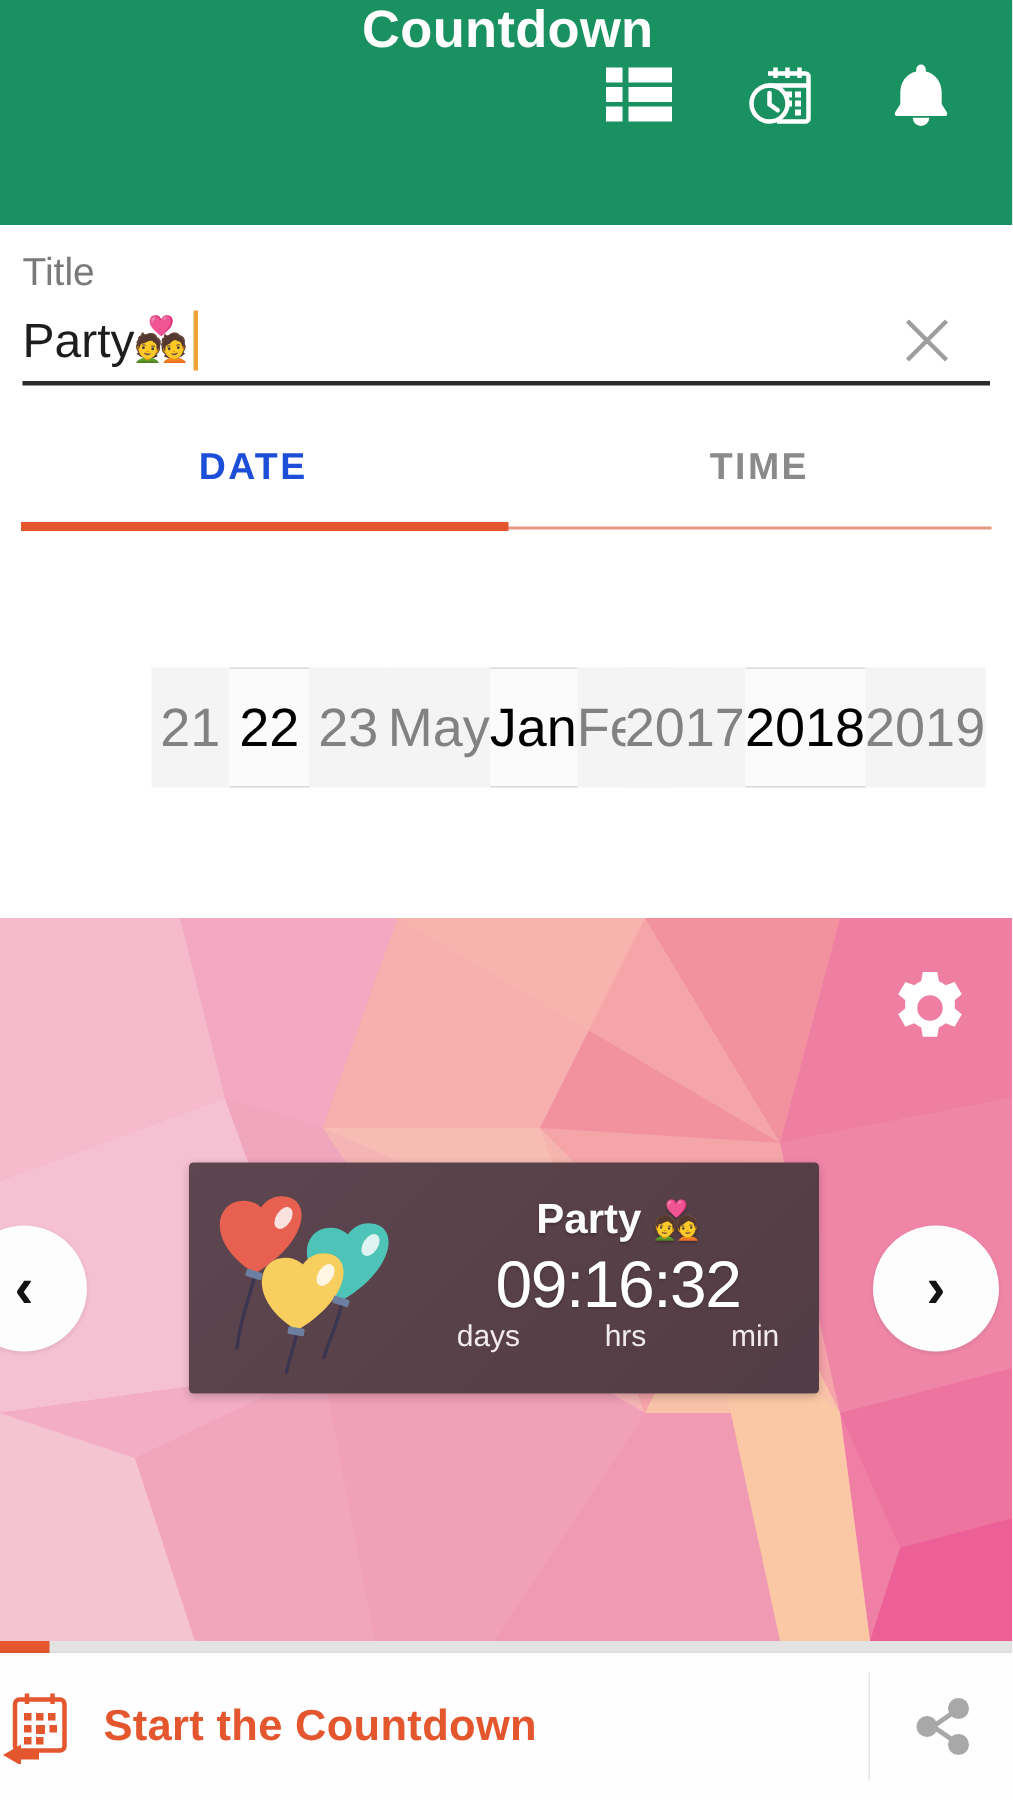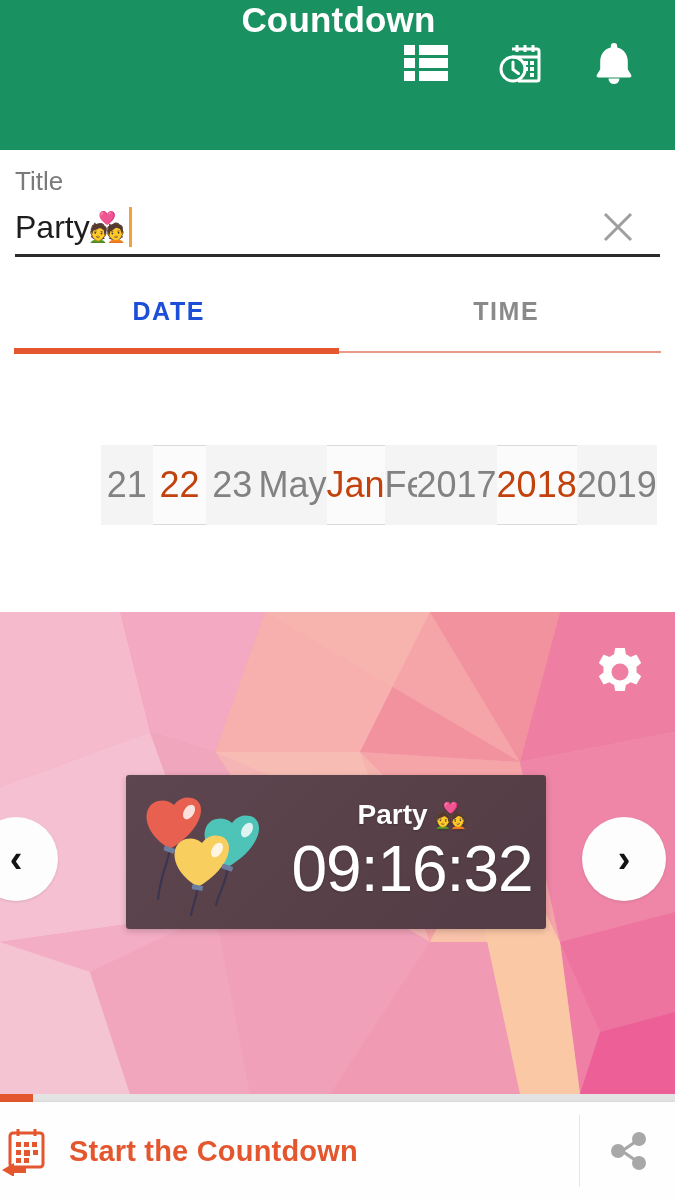--- a/index.html
+++ b/index.html
@@ -74,21 +74,21 @@
   }
   .wheel{
     width:158px;position:relative;
     display:flex;flex-direction:row;align-items:center;
   }
   .wheel-cell{
     width:100%;height:80px;display:flex;align-items:center;justify-content:center;
     font-size:36px;color:#6f6f6f;cursor:pointer;box-sizing:border-box;
   }
   .wheel-cell.dim{background:#f4f4f4;color:#828282;}
-  .wheel-cell.sel{background:#fbfbfb;color:#c2410c;
+  .wheel-cell.sel{background:#fbfbfb;color:#000000;
     border-top:1px solid #dadada;border-bottom:1px solid #dadada;}
 
   
   .preview{
     position:absolute;left:0;top:612px;width:675px;height:482px;overflow:hidden;
   }
   .preview svg.bg{position:absolute;left:0;top:0;width:675px;height:482px;display:block;}
 
   .gear-btn{
     position:absolute;right:22px;top:27px;width:66px;height:66px;
@@ -116,21 +116,21 @@
     position:absolute;left:152px;top:0;right:0;height:100%;
     display:flex;flex-direction:column;align-items:center;justify-content:center;
     padding-bottom:4px;box-sizing:border-box;
   }
   .w-title{
     font-size:28px;font-weight:bold;color:#fdfdfd;white-space:nowrap;
     text-shadow:0 1px 2px rgba(0,0,0,.25);margin-bottom:6px;
   }
   .w-title .emoji{font-size:25px;}
   .w-time{
-    font-size:64px;color:#ffffff;line-height:1;letter-spacing:-1px;
+    font-size:44px;color:#ffffff;line-height:1;letter-spacing:-1px;
     text-shadow:0 1px 2px rgba(0,0,0,.25);
   }
   .w-units{
     display:flex;width:215px;justify-content:space-between;
     margin-top:1px;font-size:20px;color:#f2eaec;
   }
 
   
   .progress{
     position:absolute;left:0;top:1094px;width:675px;height:8px;background:#e3e3e3;
@@ -300,20 +300,25 @@
         <ellipse cx="81" cy="63" rx="5" ry="8" transform="rotate(33 81 63)" fill="#ffffff" opacity=".82"></ellipse>
         <g fill="#6d7fa0">
           <rect x="28" y="60" width="11" height="5" rx="1" transform="rotate(18 33 62)"></rect>
           <rect x="86" y="78" width="11" height="5" rx="1" transform="rotate(18 91 80)"></rect>
           <rect x="56" y="98" width="11" height="5" rx="1" transform="rotate(10 61 100)"></rect>
         </g>
       </svg>
       <div class="widget-right">
         <div class="w-title"><span>Party </span><span class="emoji">💑</span></div>
         <div class="w-time">09:16:32</div>
+        <div class="w-units">
+          <span>days</span>
+          <span>hrs</span>
+          <span>min</span>
+        </div>
       </div>
     </div>
   </div>
 
   <div class="progress">
     <div class="progress-fill"></div>
   </div>
 
   <div class="bottombar">
     <div class="start-btn">

